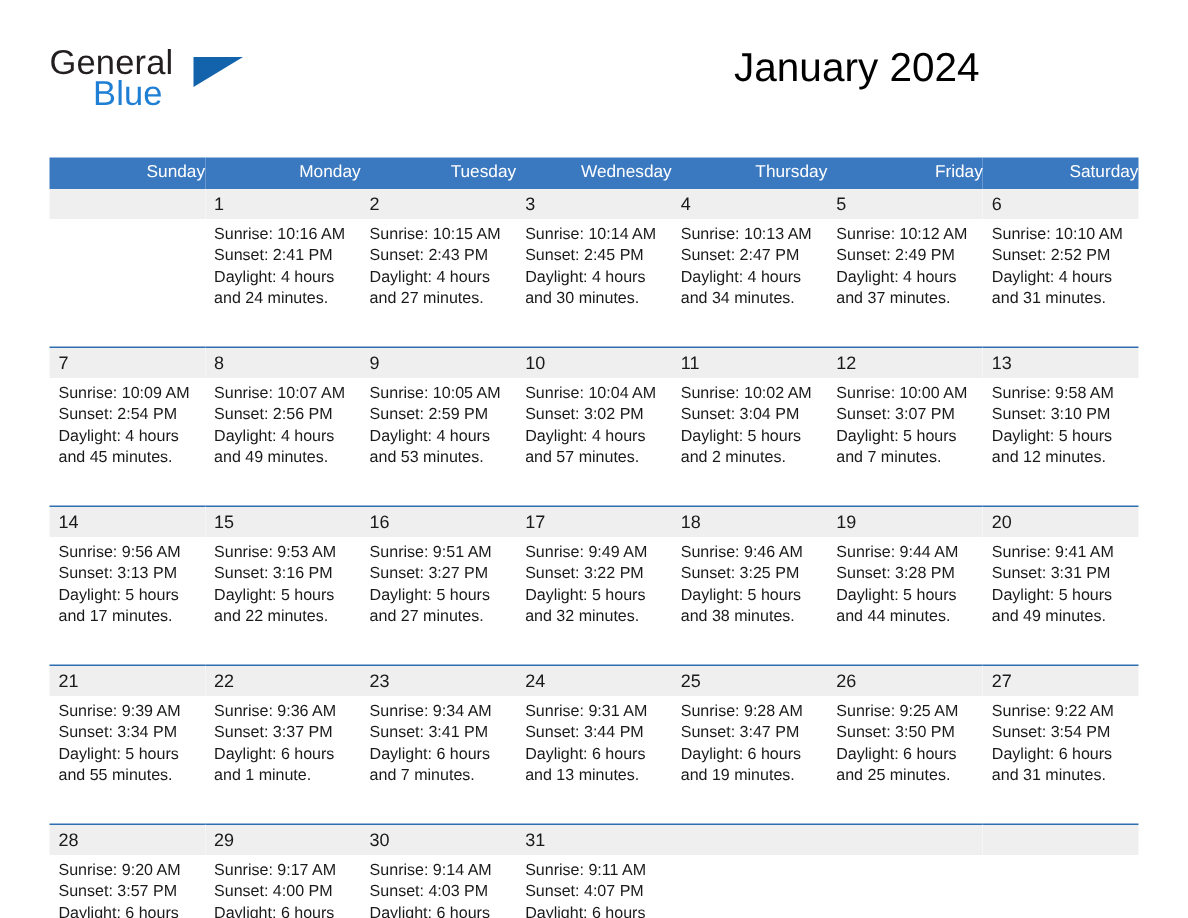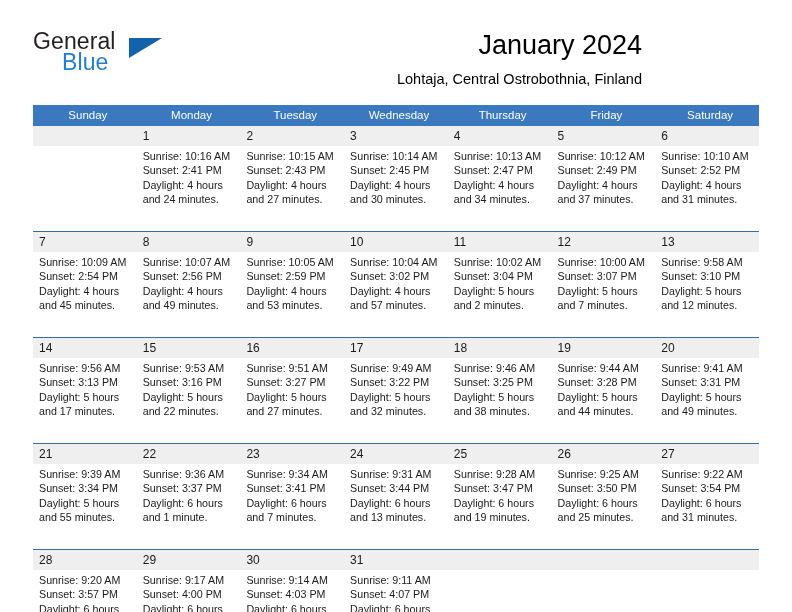--- a/index.html
+++ b/index.html
@@ -58,21 +58,21 @@
     position: absolute;
     left: 29px;
     top: 21px;
     font-size: 23px;
     color: #1e7fd4;
     letter-spacing: 0.1px;
   }
 
   .titles {
     position: absolute;
-    right: 16px;
+    right: 5px;
     top: 0;
     text-align: right;
   }
   .month-title {
     font-size: 27px;
     color: #000;
     line-height: 34px;
     white-space: nowrap;
   }
   .location {
@@ -90,21 +90,21 @@
     top: 105px;
     width: 726px;
     border-collapse: collapse;
     table-layout: fixed;
   }
   .calendar th {
     background: #3a78bf;
     color: #ffffff;
     font-weight: normal;
     font-size: 11.5px;
-    text-align: center;
+    text-align: right;
     padding: 4px 0 5px 6px;
     height: 12px;
     line-height: 12px;
     border: none;
   }
   .calendar td {
     vertical-align: top;
     padding: 0;
     border: none;
     border-top: 1.4px solid #2f6fb0;
@@ -143,21 +143,20 @@
   <div class="top">
 
     <div class="logo">
       <span class="logo-general">General</span>
       <span class="logo-tri"></span>
       <span class="logo-blue">Blue</span>
     </div>
 
     <div class="titles">
       <div class="month-title">January 2024</div>
-      <div class="location">Lohtaja, Central Ostrobothnia, Finland</div>
     </div>
 
   </div>
 
   <table class="calendar">
     <thead>
       <tr>
         <th>Sunday</th>
         <th>Monday</th>
         <th>Tuesday</th>

